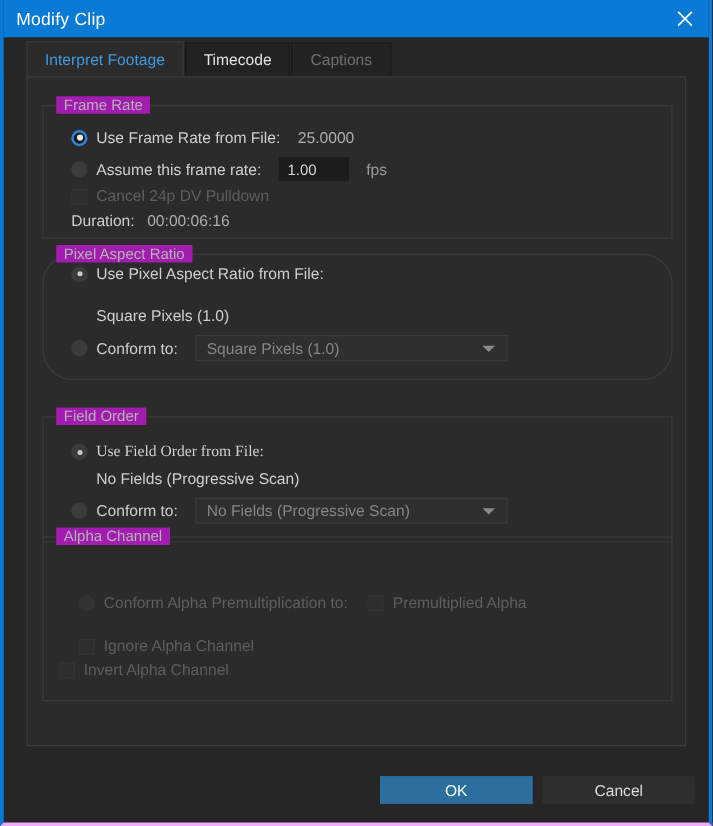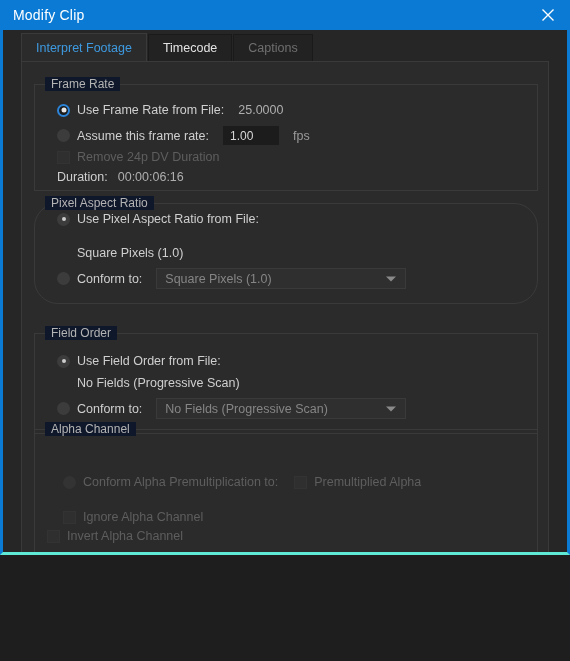--- a/index.html
+++ b/index.html
@@ -8,26 +8,26 @@
     background: #1e1e1e;
   }
   body {
     font-family: "Liberation Sans", sans-serif;
     -webkit-font-smoothing: antialiased;
   }
 
   .window {
     position: relative;
     width: 570px;
-    height: 555px;
+    height: 661px;
     box-sizing: border-box;
     background: #262626;
     border-left: 3px solid #0a7ad4;
     border-right: 3px solid #0a7ad4;
-    border-bottom: 3px solid #5eead4;
+    border-bottom: 3px solid #f0abfc;
     overflow: hidden;
   }
 
   
   .titlebar {
     position: absolute;
     left: -3px;
     top: 0;
     width: 570px;
     height: 30px;
@@ -114,21 +114,21 @@
     position: absolute;
     box-sizing: border-box;
     border: 1px solid #3a3a3a;
     background: transparent;
   }
   .group-title {
     position: absolute;
     top: -8px;
     left: 10px;
     padding: 0 6px;
-    background: #0f172a;
+    background: #a21caf;
     color: #b4b4b4;
     font-size: 12px;
     user-select: none;
     white-space: nowrap;
   }
 
   #grp-framerate     { left: 12px; top: 22px;  width: 504px; height: 107px; }
   #grp-par           { left: 12px; top: 141px; width: 504px; height: 101px; border-radius: 24px; }
   #grp-fieldorder    { left: 12px; top: 271px; width: 504px; height: 101px; padding-left: 40px; }
   #grp-alpha         { left: 12px; top: 367px; width: 504px; height: 132px; }
@@ -324,21 +324,21 @@
 
       <div class="row" style="left:22px; top:41px;">
         <span class="radio"></span>
         <span class="lbl">Assume this frame rate:</span>
         <input class="textinput" style="margin-left: 14px;" type="text" value="1.00">
         <span class="lbl dim" style="margin-left:14px;">fps</span>
       </div>
 
       <div class="row" style="left:22px; top:65px;">
         <span class="checkbox disabled"></span>
-        <span class="lbl disabled">Remove 24p DV Duration</span>
+        <span class="lbl disabled">Cancel 24p DV Pulldown</span>
       </div>
 
       <div class="row" style="left:22px; top:85px;">
         <span class="lbl">Duration:</span>
         <span class="lbl value" style="margin-left:10px;">00:00:06:16</span>
       </div>
     </div>
 
     <div class="group" id="grp-par">
       <div class="group-title">Pixel Aspect Ratio</div>
@@ -358,21 +358,21 @@
         <span class="dropdown disabled" style="margin-left:14px;">
           <span class="dropdown-value">Square Pixels (1.0)</span>
           <span class="dropdown-arrow"></span>
         </span>
       </div>
     </div>
 
     <div class="group" id="grp-fieldorder">
       <div class="group-title">Field Order</div>
 
-      <div class="row" style="left:22px; top:20px;">
+      <div class="row" style="left:22px; top:20px;font-family:Liberation Serif, serif;">
         <span class="radio small-dot"></span>
         <span class="lbl">Use Field Order from File:</span>
       </div>
 
       <div class="row" style="left:42px; top:42px;">
         <span class="lbl">No Fields (Progressive Scan)</span>
       </div>
 
       <div class="row" style="left:22px; top:64px;">
         <span class="radio"></span>

